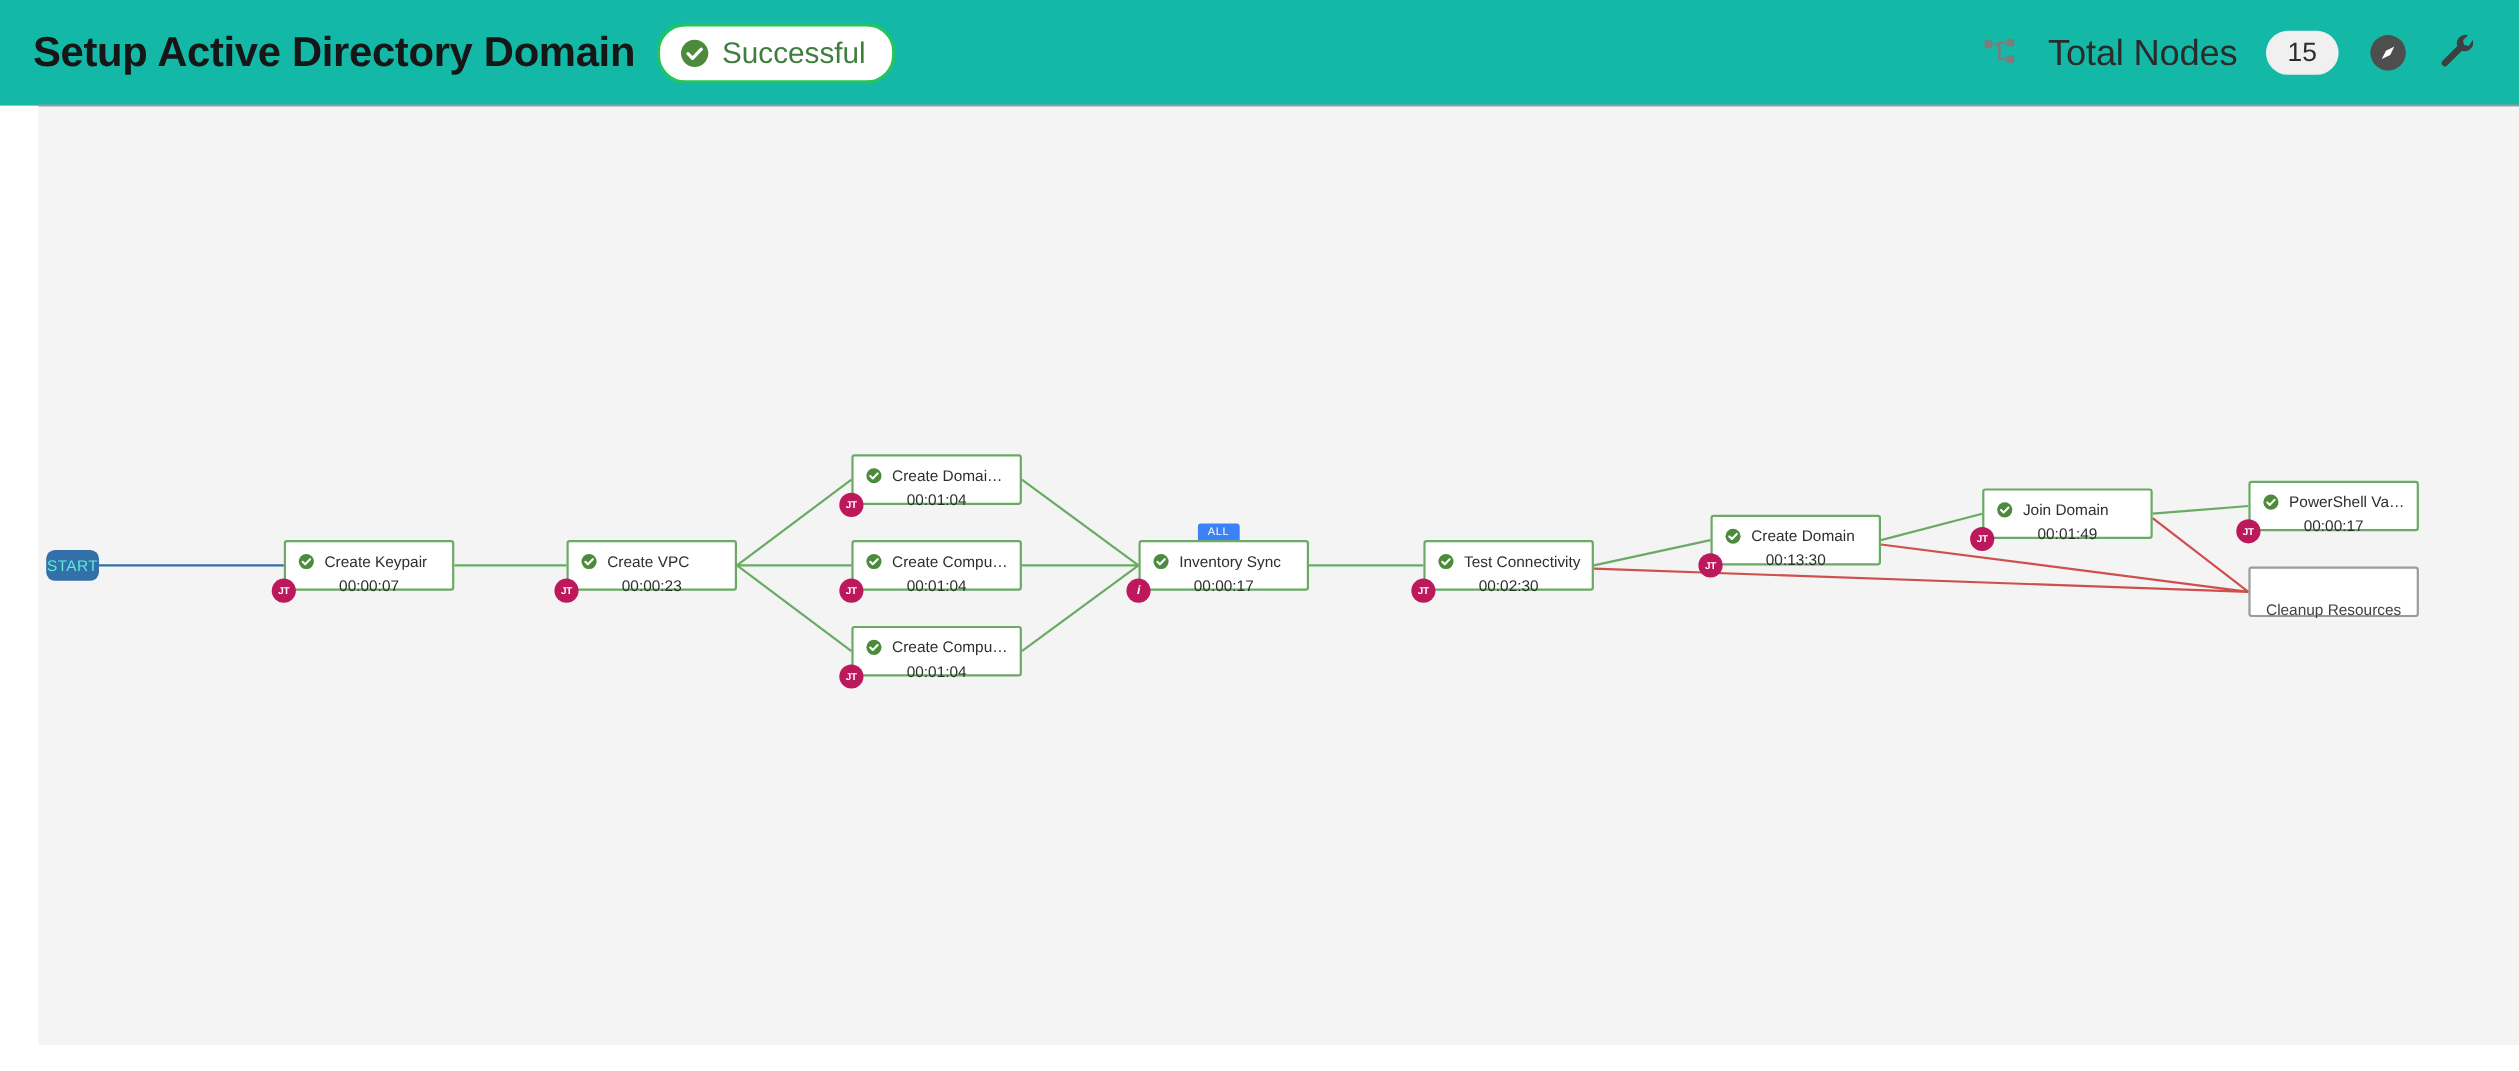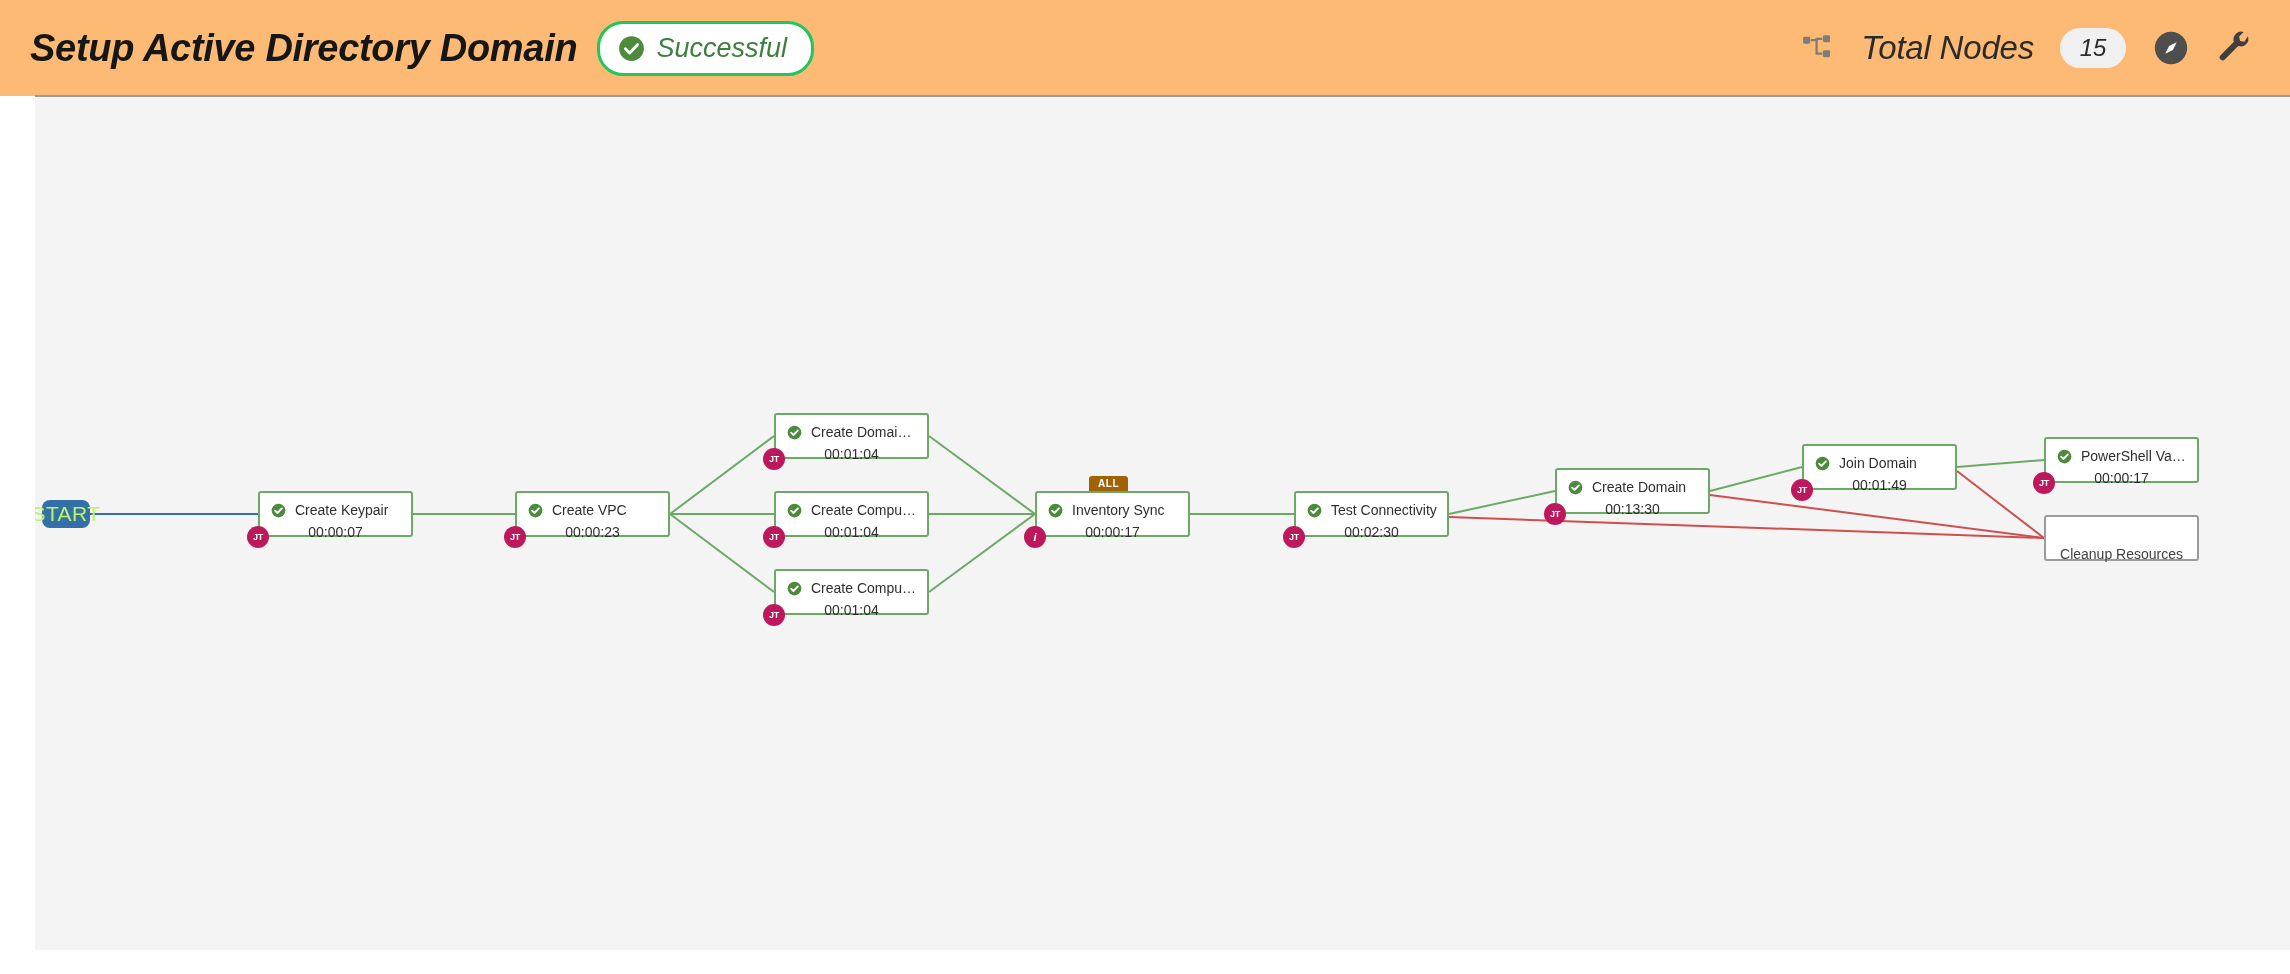--- a/index.html
+++ b/index.html
@@ -11,22 +11,21 @@
     overflow: hidden;
   }
 
   
   .header {
     position: absolute;
     left: 0; top: 0;
     width: 2290px; height: 96px;
     display: flex;
     align-items: center;
-    background: #fdba74;
-    font-style: italic;
+    background: #14b8a6;
   }
   .header-left {
     display: flex;
     align-items: center;
     gap: 20px;
     padding-left: 30px;
   }
   .page-title {
     font-size: 38px;
     font-weight: bold;
@@ -101,22 +100,22 @@
     position: absolute;
     left: 0; top: 0;
     width: 2255px; height: 853px;
   }
 
   
   .start-pill {
     position: absolute;
     background: #336fa8;
     border-radius: 8px;
-    color: #bef264;
-    font-size: 21px;
+    color: #5eead4;
+    font-size: 14px;
     display: flex;
     align-items: center;
     justify-content: center;
     letter-spacing: 0.4px;
   }
 
   
   .node {
     position: absolute;
     background: #ffffff;
@@ -163,24 +162,24 @@
     display: flex;
     align-items: center;
     justify-content: center;
     letter-spacing: -0.2px;
   }
   .badge-avatar.info { font-size: 11px; font-style: italic; font-weight: bold; }
 
   
   .all-tag {
     position: absolute;
-    background: #a16207;
+    background: #3b82f6;
     color: #ffffff;
     font-size: 10px;
-    font-weight: bold;
+    font-weight: normal;
     letter-spacing: 0.6px;
     border-radius: 3px 3px 0 0;
     padding: 2px 9px 2px 9px;
     text-align: center;
   }
 </style>
 </head>
 <body>
 
 <div class="header">

